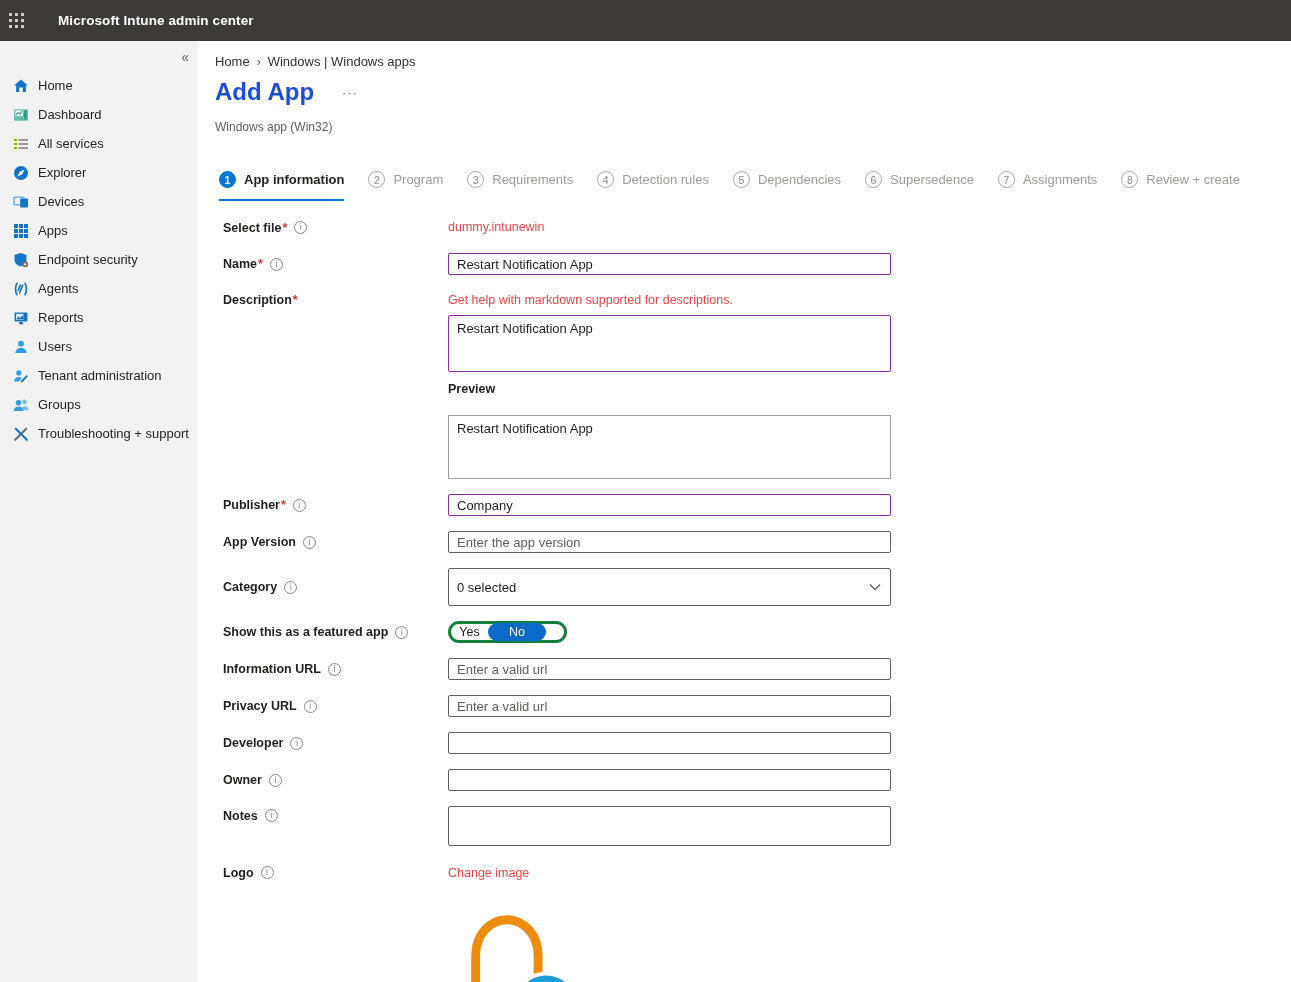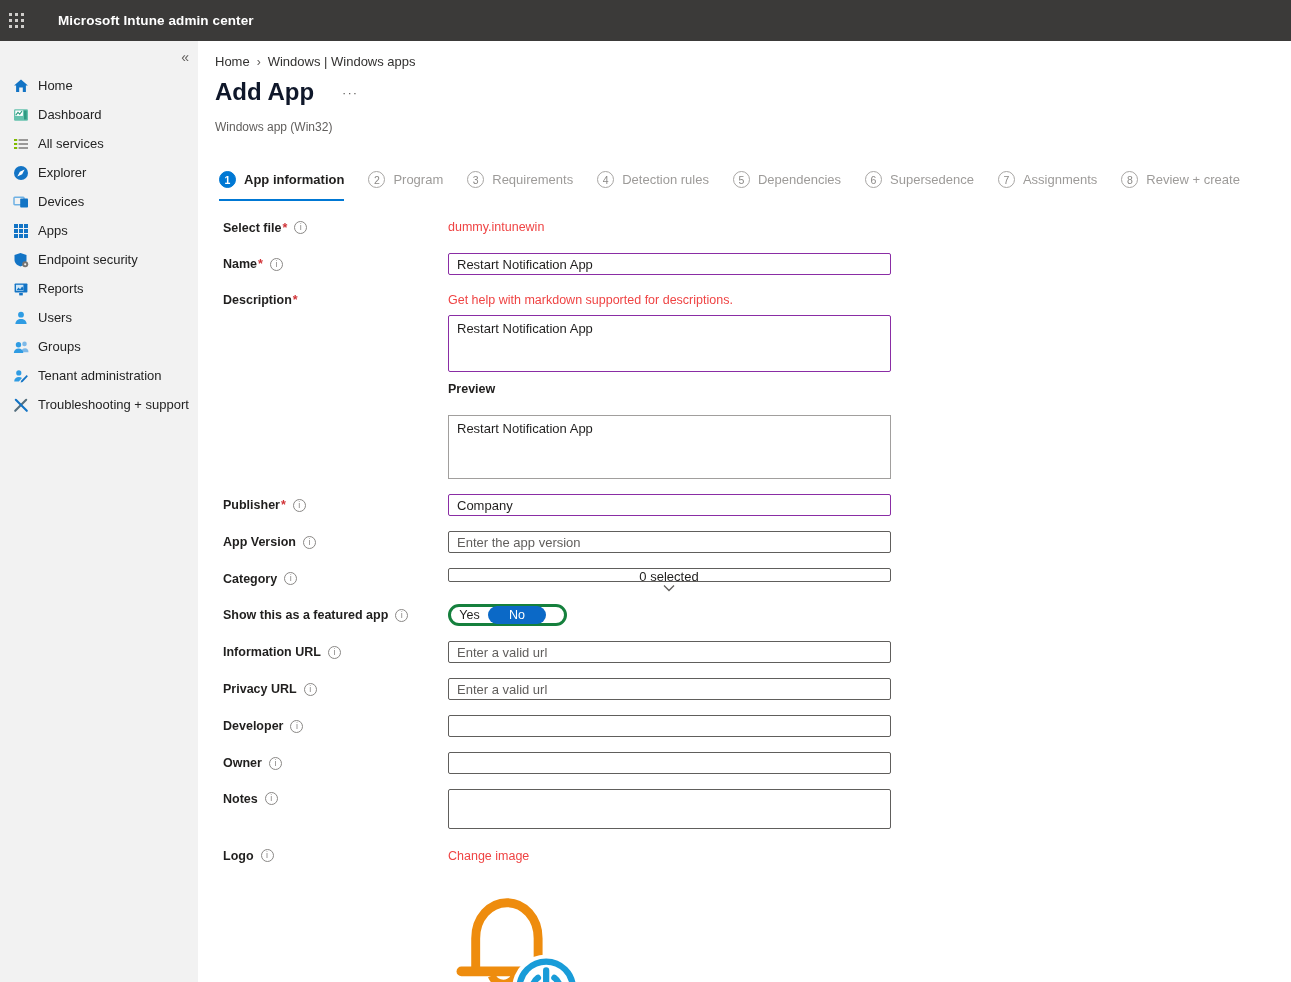--- a/index.html
+++ b/index.html
@@ -22,21 +22,21 @@
     font-size:13px; color:#242424; cursor:pointer; white-space:nowrap; }
   .nav-icon { width:16px; height:16px; flex:none; display:flex; }
 
   .content { flex:1; padding:13px 16px 0 17px; background:#fff; }
 
   
   .breadcrumb { display:flex; align-items:center; gap:7px; font-size:13px; }
   .crumb { color:#323130; cursor:pointer; }
   .crumb-sep { color:#605e5c; font-size:12px; }
   .title-row { display:flex; align-items:center; gap:28px; margin-top:9px; }
-  .page-title { font-size:24px; font-weight:bold; color:#0f172a; }
+  .page-title { font-size:24px; font-weight:bold; color:#1d4ed8; }
   .more-btn { color:#605e5c; font-size:13px; letter-spacing:1px; cursor:pointer; }
   .page-subtitle { font-size:12px; color:#605e5c; margin-top:14px; }
 
   
   .steps { display:flex; gap:24px; margin-top:37px; margin-left:4px; }
   .step { display:flex; align-items:center; gap:8px; font-size:13px; color:#9d9b99;
     padding-bottom:11px; border-bottom:2px solid transparent; cursor:pointer; }
   .step-num { width:17px; height:17px; border-radius:50%; border:1px solid #a8a6a4; color:#8a8886;
     font-size:10.5px; display:flex; align-items:center; justify-content:center; flex:none; }
   .step.active { color:#201f1e; font-weight:bold; border-bottom-color:#0078d4; }
@@ -56,23 +56,23 @@
   .link { color:#ef4444; font-size:12.5px; text-decoration:none; cursor:pointer; }
   .txt { width:100%; height:22px; border:1px solid #605e5c; border-radius:2px; padding:0 8px;
     font-size:13px; color:#201f1e; font-family:inherit; background:#fff; }
   .txt::placeholder { color:#605e5c; opacity:1; }
   .dirty { border-color:#8a2da5; }
   textarea.ta { width:100%; border-radius:2px; resize:none; font-family:inherit; font-size:13px;
     color:#201f1e; padding:5px 8px; display:block; }
   .ta-desc { height:57px; border:1px solid #8a2da5; margin-top:7px; }
   .preview-label { font-size:12.5px; font-weight:600; color:#201f1e; margin:10px 0 19px; }
   .preview-box { border:1px solid #a19f9d; height:64px; font-size:13px; color:#201f1e; padding:5px 8px; }
-  .select-box { width:100%; height:14px; border:1px solid #605e5c; border-radius:2px; display:flex;
+  .select-box { width:100%; height:38px; border:1px solid #605e5c; border-radius:2px; display:flex;
     align-items:center; justify-content:space-between; padding:0 9px 0 8px; font-size:13px;
-    color:#201f1e; cursor:pointer; background:#fff;flex-direction:column; }
+    color:#201f1e; cursor:pointer; background:#fff; }
   .toggle { width:119px; height:22px; border:3px solid #15803d; border-radius:12px; display:flex;
     align-items:center; font-size:12.5px; background:#fff; }
   .toggle-yes { flex:1; text-align:center; color:#201f1e; cursor:pointer; }
   .toggle-no { width:58px; height:18px; margin-right:18px; background:#0b69c7; border-radius:10px;
     color:#fff; display:flex; align-items:center; justify-content:center; cursor:pointer; }
   .ta-notes { height:40px; border:1px solid #605e5c; }
   .logo-img { margin:28px 0 0 8px; }
 </style>
 </head>
 <body>
@@ -171,68 +171,79 @@
             <svg viewBox="0 0 16 16" width="16" height="16">
               <path d="M7.5 1 13.5 3v4.8c0 3.8-3.2 5.8-6 6.7-2.8-.9-6-2.9-6-6.7V3Z" fill="#1374c5"></path>
               <circle cx="12.2" cy="12.3" r="3" fill="#767472"></circle>
               <circle cx="12.2" cy="12.3" r="1.1" fill="#f2f2f2"></circle>
             </svg>
           </span>
         <span>Endpoint security</span>
       </div>
       <div class="nav-item">
         <span class="nav-icon">
+            <svg viewBox="0 0 16 16" width="16" height="16" fill="none" stroke="#1374c5" stroke-width="1.7" stroke-linecap="round">
+              <path d="M4 2.3C2.1 4.4 2.1 11.6 4 13.7"></path>
+              <path d="M12 2.3c1.9 2.1 1.9 9.3 0 11.4"></path>
+              <path d="M9.7 4.2 6.6 11.8"></path>
+              <path d="M7.2 4.2 5.4 9"></path>
+            </svg>
+          </span>
+        <span>Agents</span>
+      </div>
+      <div class="nav-item">
+        <span class="nav-icon">
             <svg viewBox="0 0 16 16" width="16" height="16">
               <rect x="1.6" y="2.4" width="12.8" height="9.2" rx="0.8" fill="#1374c5"></rect>
               <rect x="3" y="3.8" width="7.4" height="6" fill="#cfe7f7"></rect>
               <path d="M3.4 9.2 5.5 6.6l1.6 1.6 2-2.6 1.3 1.3V9.2Z" fill="#1374c5"></path>
               <rect x="6.2" y="12" width="3.6" height="2.4" fill="#1374c5"></rect>
             </svg>
           </span>
         <span>Reports</span>
       </div>
       <div class="nav-item">
         <span class="nav-icon">
             <svg viewBox="0 0 16 16" width="16" height="16" fill="#2f9ce3">
               <circle cx="8" cy="4.7" r="2.9"></circle>
               <path d="M2.4 14c0-3.2 2.5-5.1 5.6-5.1s5.6 1.9 5.6 5.1Z"></path>
             </svg>
           </span>
         <span>Users</span>
+      </div>
+      <div class="nav-item">
+        <span class="nav-icon">
+            <svg viewBox="0 0 16 16" width="16" height="16">
+              <g fill="#2f9ce3">
+                <circle cx="5.8" cy="4.9" r="2.6"></circle>
+                <path d="M1.2 13.6c0-2.9 2-4.5 4.7-4.5 1.2 0 2.3.3 3.1.9l-3.1 3.6Z"></path>
+              </g>
+              <path d="M13.7 7l1.2 1.2-5.3 5.7-2 .7.7-2Z" fill="#1374c5"></path>
+            </svg>
+          </span>
+        <span>Tenant administration</span>
       </div>
       <div class="nav-item">
         <span class="nav-icon">
             <svg viewBox="0 0 16 16" width="16" height="16">
               <g fill="#7db9e8">
                 <circle cx="11.5" cy="4.9" r="2.3"></circle>
                 <path d="M8.2 13.2c0-2.4 1.6-3.9 3.9-3.9 1.9 0 3.4 1.3 3.4 3.9Z"></path>
               </g>
               <g fill="#2f9ce3">
                 <circle cx="5.5" cy="5.7" r="2.7"></circle>
                 <path d="M.8 14c0-2.9 2.1-4.6 4.7-4.6 2.7 0 4.8 1.7 4.8 4.6Z"></path>
               </g>
             </svg>
           </span>
         <span>Groups</span>
       </div>
       <div class="nav-item">
         <span class="nav-icon">
             <svg viewBox="0 0 16 16" width="16" height="16">
-              <g fill="#2f9ce3">
-                <circle cx="5.8" cy="4.9" r="2.6"></circle>
-                <path d="M1.2 13.6c0-2.9 2-4.5 4.7-4.5 1.2 0 2.3.3 3.1.9l-3.1 3.6Z"></path>
-              </g>
-              <path d="M13.7 7l1.2 1.2-5.3 5.7-2 .7.7-2Z" fill="#1374c5"></path>
-            </svg>
-          </span>
-        <span>Tenant administration</span>
-      </div>
-      <div class="nav-item">
-        <span class="nav-icon">
-            <svg viewBox="0 0 16 16" width="16" height="16">
               <path d="M2.2 13.8 13.2 2.8" stroke="#56707f" stroke-width="2.1" stroke-linecap="round"></path>
               <path d="M2.8 2.8 13.8 13.8" stroke="#1374c5" stroke-width="2.1" stroke-linecap="round"></path>
             </svg>
           </span>
         <span>Troubleshooting + support</span>
       </div>
 
     </div>
   </div>
 

